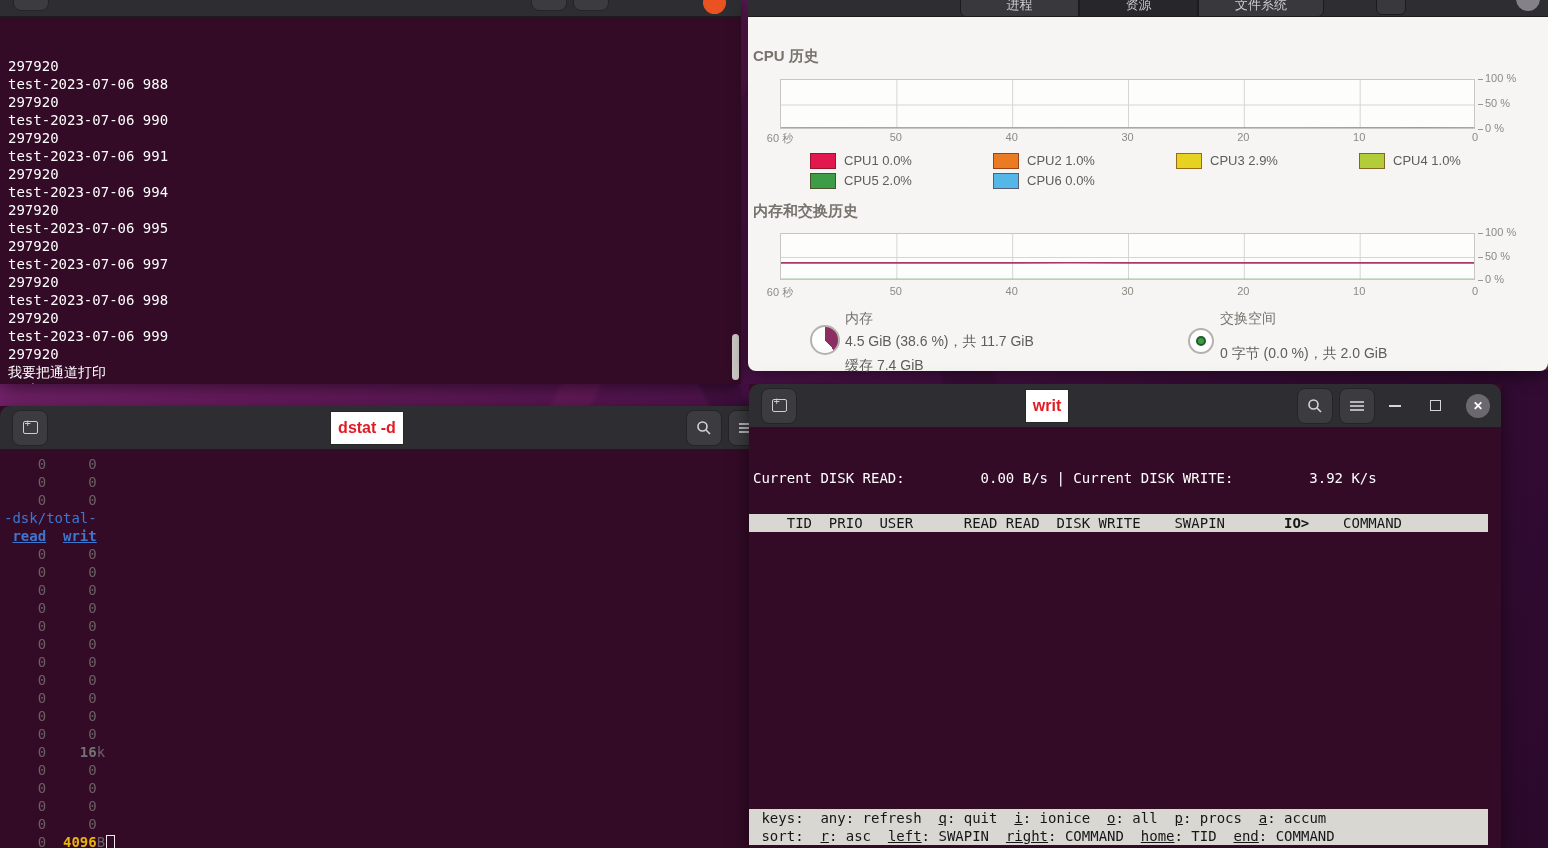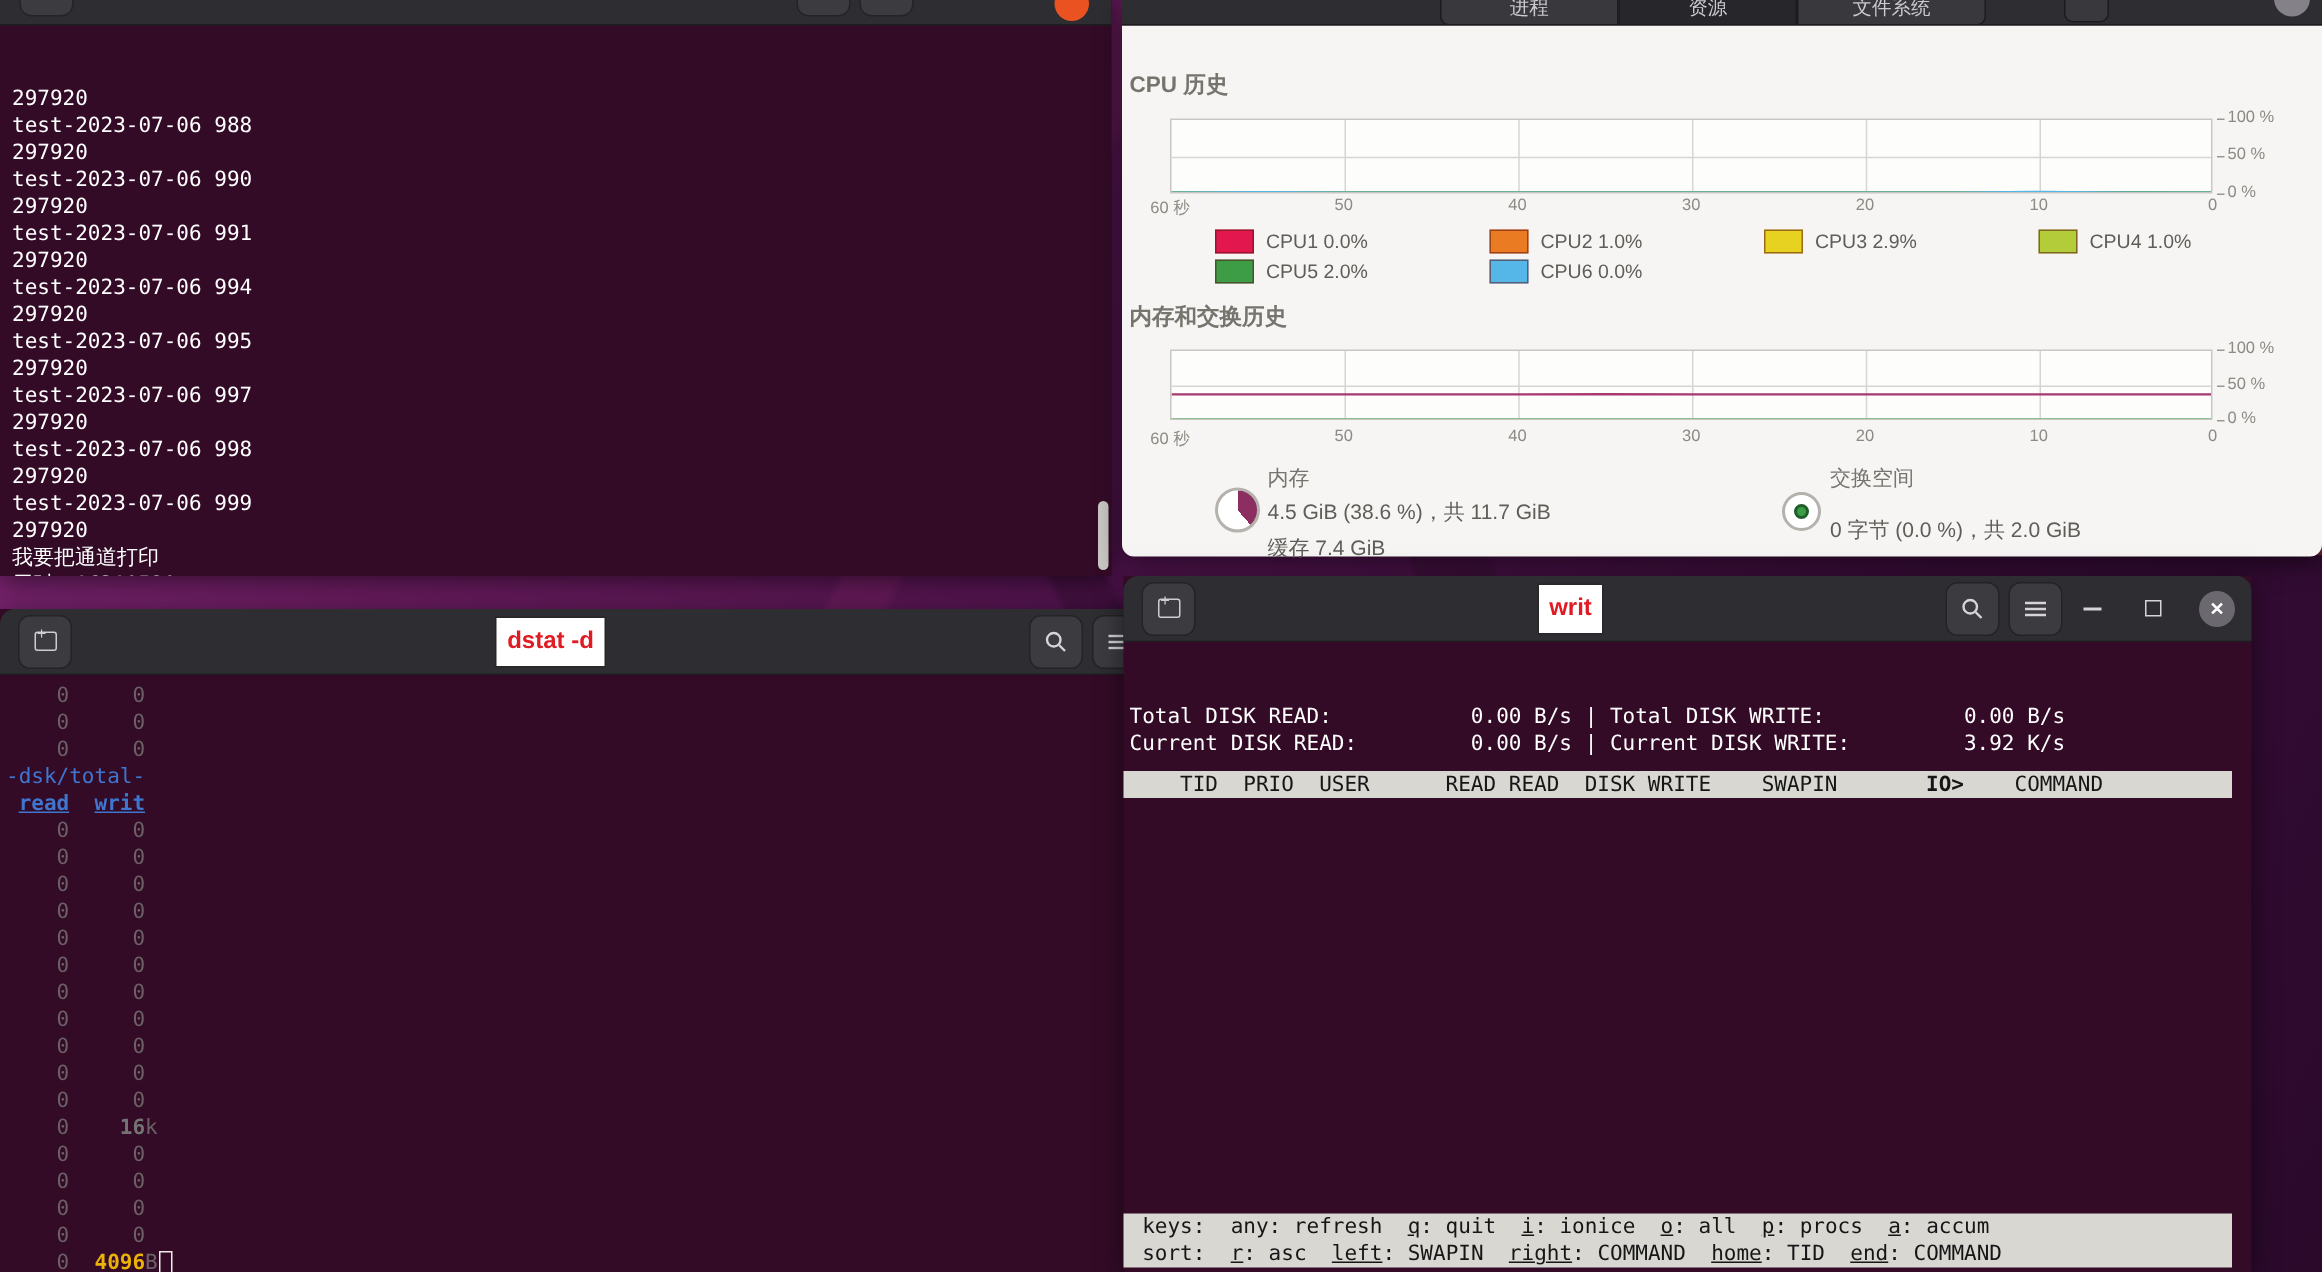--- a/index.html
+++ b/index.html
@@ -287,18 +287,18 @@
           <span class="icon-min"></span>
         </div>
       <div style="width:40px;display:flex;justify-content:center;">
           <span class="icon-max"></span>
         </div>
       <div style="width:46px;display:flex;justify-content:center;">
           <span class="circle-close">✕</span>
         </div>
     </div>
     <div class="term-body" style="height:419px;">
-      <div id="iotop-summary"><div class="tline">Total DISK READ:           0.00 B/s | Total DISK WRITE:           0.00 B/s</div><div class="tline">Current DISK READ:         0.00 B/s | Current DISK WRITE:         3.92 K/s</div></div>
+      <div id="iotop-summary"><div class="tline">Current DISK READ:         0.00 B/s | Current DISK WRITE:         3.92 K/s</div></div>
       <div class="band" id="iotop-header-band"><div class="tline"><span>    TID  PRIO  USER      READ READ  DISK WRITE    SWAPIN       </span><span class="bb">IO&gt;</span><span>    COMMAND</span></div></div>
       <div class="band" id="iotop-footer-band"><div class="tline"><span> keys:  any: refresh  </span><span class="ul">q</span><span>: quit  </span><span class="ul">i</span><span>: ionice  </span><span class="ul">o</span><span>: all  </span><span class="ul">p</span><span>: procs  </span><span class="ul">a</span><span>: accum</span></div><div class="tline"><span> sort:  </span><span class="ul">r</span><span>: asc  </span><span class="ul">left</span><span>: SWAPIN  </span><span class="ul">right</span><span>: COMMAND  </span><span class="ul">home</span><span>: TID  </span><span class="ul">end</span><span>: COMMAND</span></div></div>
     </div>
   </div>
 </div>
 
 </body></html>

